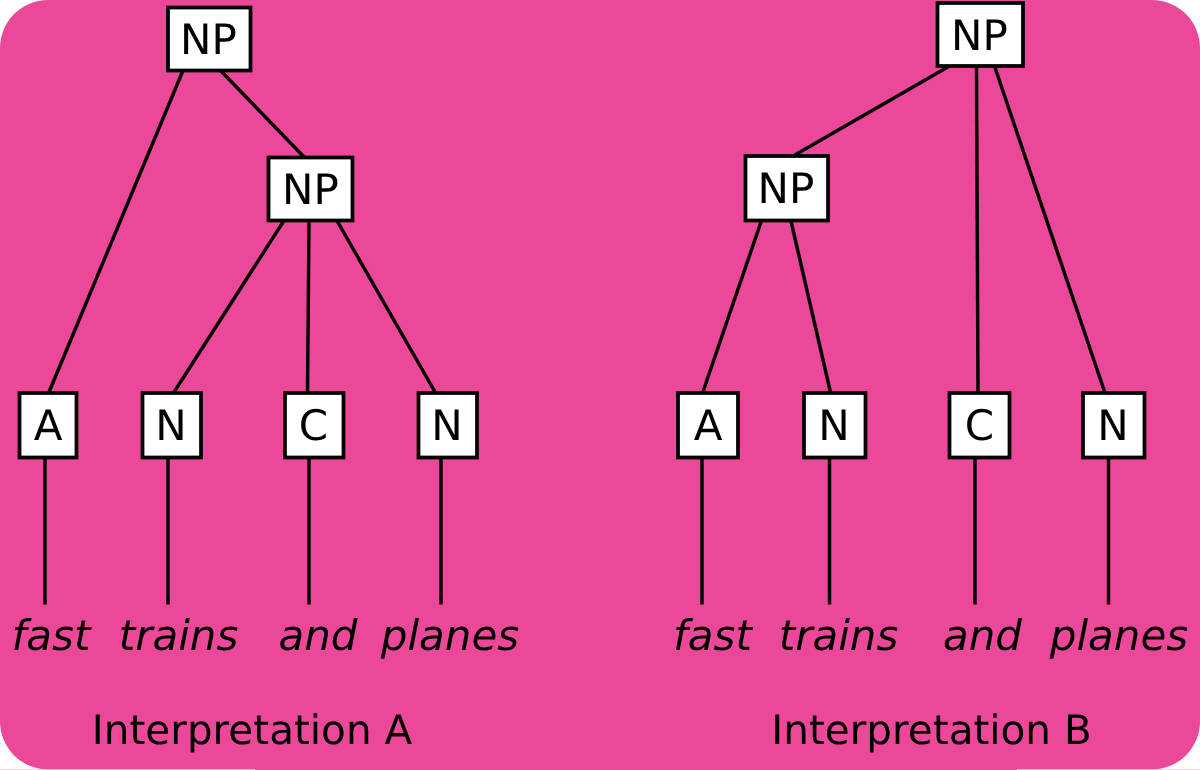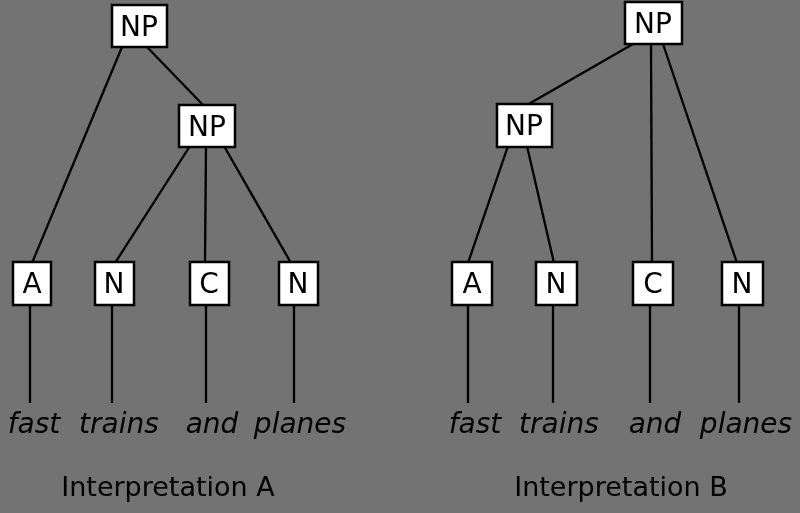--- a/index.html
+++ b/index.html
@@ -1,22 +1,23 @@
 <!DOCTYPE html>
 <html><head>
 <meta charset="utf-8">
 <style>
   html, body { margin: 0; padding: 0; background: #ffffff; }
   #canvas {
     position: relative;
     width: 800px;
     height: 513px;
-    background: #737373;
+    background: #ec4899;
     font-family: "DejaVu Sans", sans-serif;
     overflow: hidden;
+    border-radius: 32px;
   }
   svg { display: block; }
   .edge { stroke: #000000; stroke-width: 2.3; fill: none; }
   .node-box { fill: #ffffff; stroke: #000000; stroke-width: 2.5; }
   .node-label {
     font-family: "DejaVu Sans", sans-serif;
     font-size: 28px;
     fill: #000000;
     text-anchor: middle;
   }

